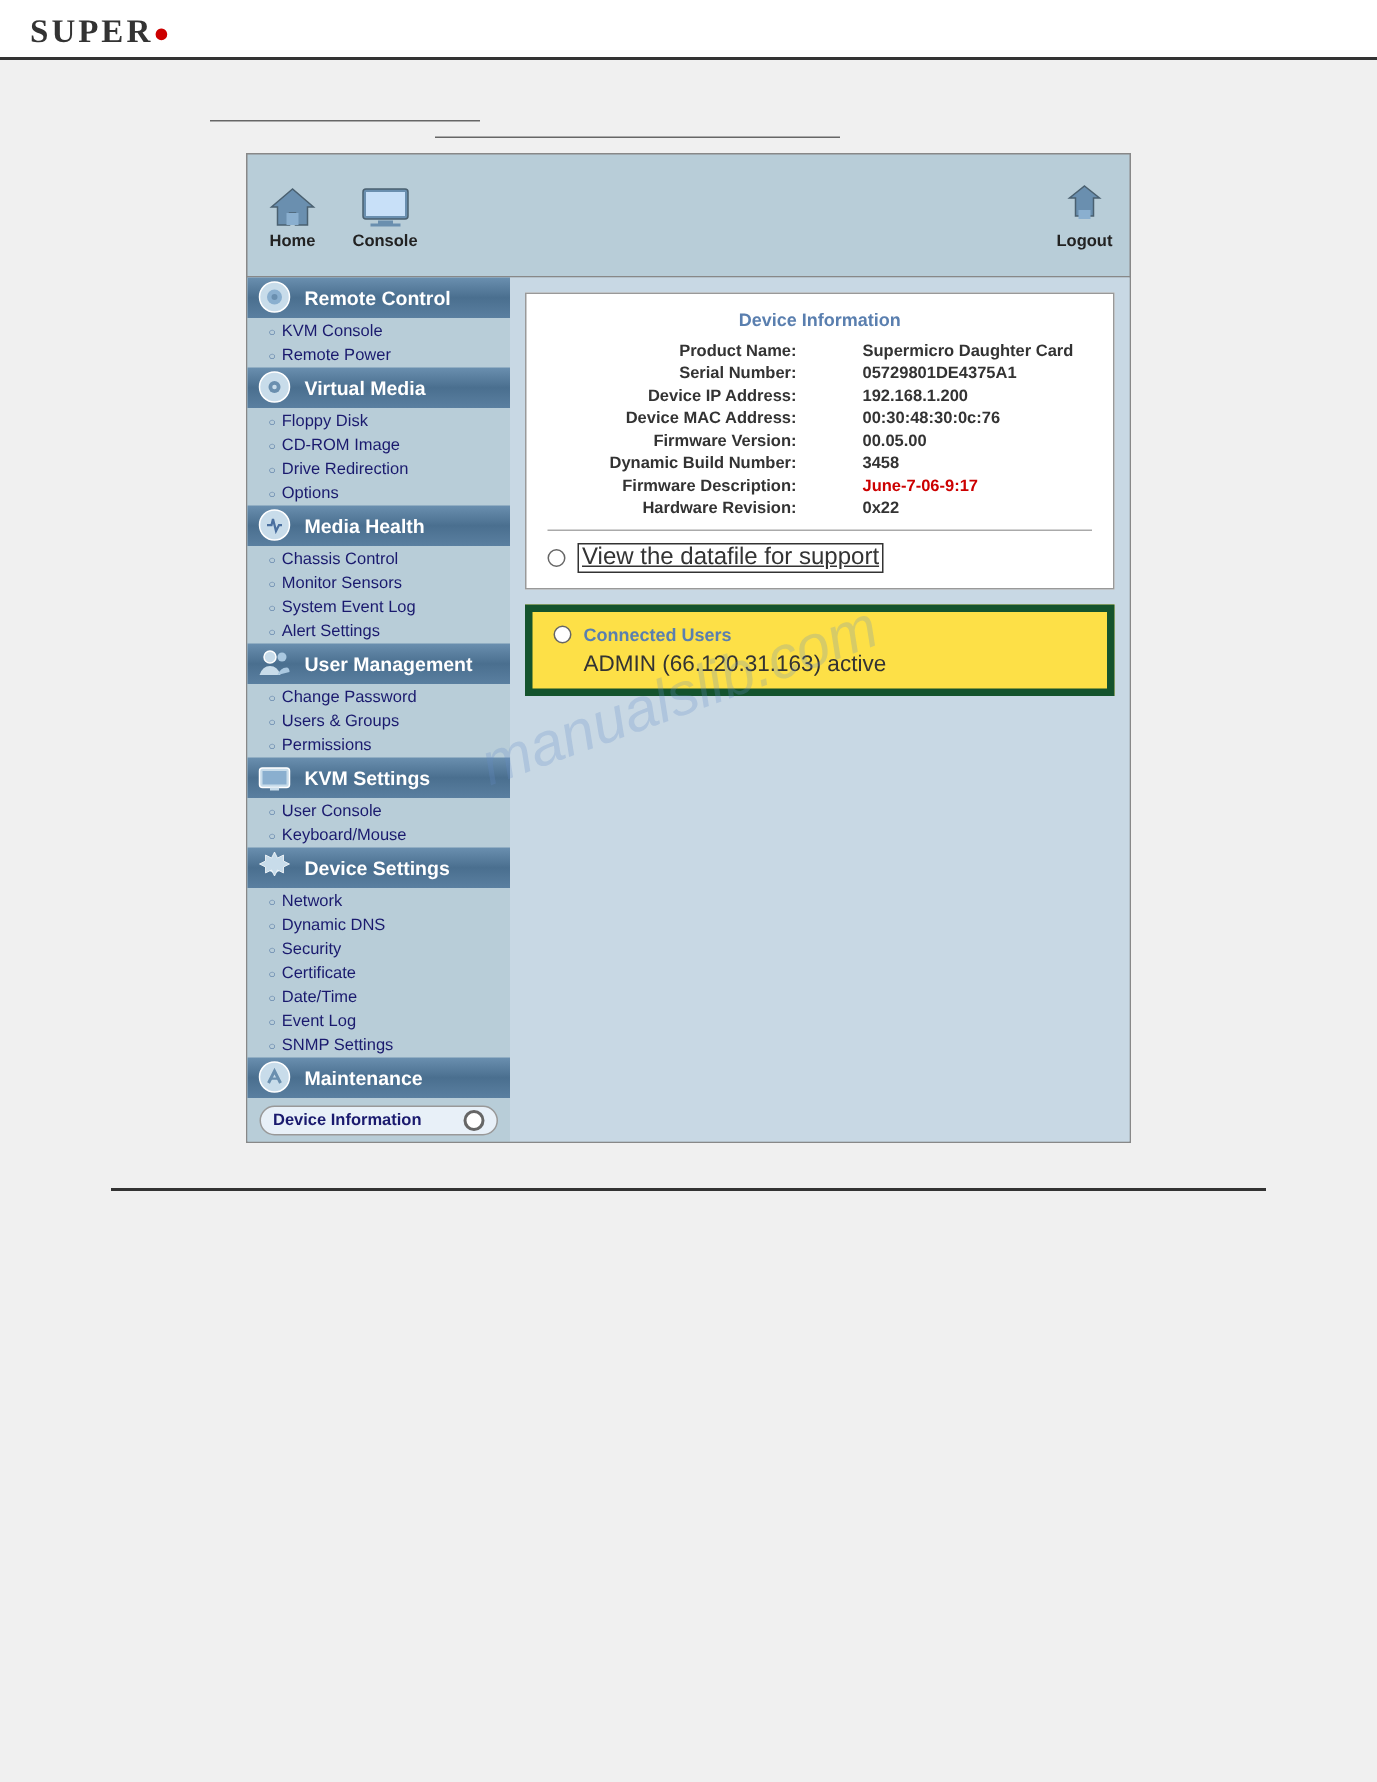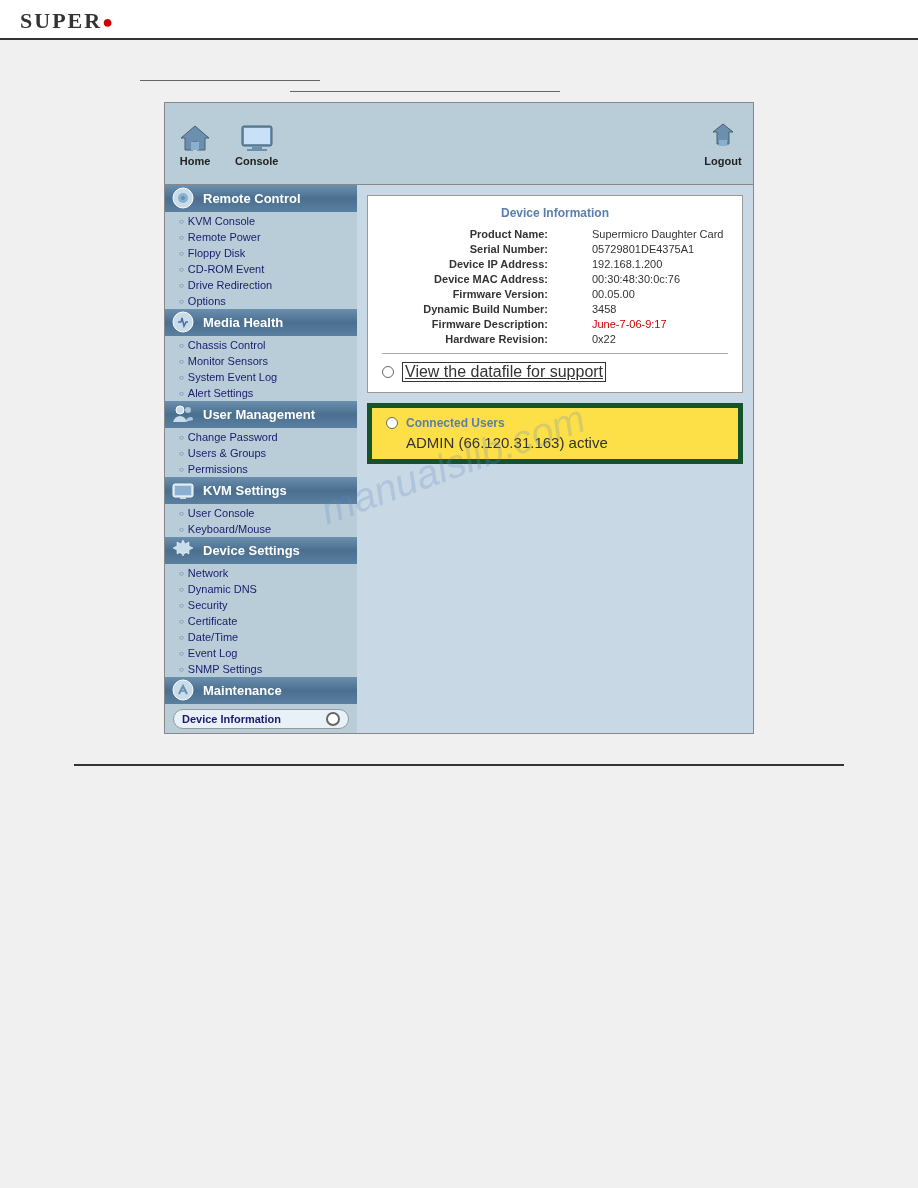--- a/index.html
+++ b/index.html
@@ -90,21 +90,21 @@
       justify-content: center;
     }
     .nav-label {
       font-size: 11px;
       color: #222;
       font-weight: bold;
     }
 
     
     .sidebar {
-      width: 192px;
+      width: 175px;
       background: #b8cdd8;
       flex-shrink: 0;
     }
 
     .sidebar-section-header {
       background: linear-gradient(180deg, #6a8faf 0%, #4a6f8f 50%, #5a7fa0 100%);
       color: #fff;
       font-weight: bold;
       font-size: 13px;
       padding: 6px 10px 6px 38px;
@@ -168,20 +168,21 @@
     .info-label {
       text-align: right;
       width: 170px;
       font-weight: bold;
       color: #333;
       flex-shrink: 0;
       padding-right: 4px;
     }
     .info-value {
       color: #333;
+      font-weight: bold;
     }
     .info-divider {
       border: none;
       border-top: 1px solid #aaa;
       margin: 8px 0;
     }
     .info-link-row {
       display: flex;
       align-items: center;
       gap: 8px;
@@ -349,22 +350,32 @@
               <circle cx="12" cy="12" r="10" fill="#c8dcea" stroke="#fff" stroke-width="1"></circle>
               <circle cx="12" cy="12" r="5" fill="#8aafcf"></circle>
               <circle cx="12" cy="12" r="2" fill="#6a8faf"></circle>
             </svg>
           </span>
           <span>Remote Control</span>
         </div>
         <a class="sidebar-link">KVM Console</a>
         <a class="sidebar-link">Remote Power</a>
 
+        <div class="sidebar-section-header">
+          <span class="section-icon">
+            <svg width="24" height="24" viewBox="0 0 24 24">
+              <ellipse cx="12" cy="12" rx="10" ry="10" fill="#c8dcea" stroke="#fff" stroke-width="1"></ellipse>
+              <ellipse cx="12" cy="12" rx="4" ry="4" fill="#6a8faf"></ellipse>
+              <ellipse cx="12" cy="12" rx="1.5" ry="1.5" fill="#c8dcea"></ellipse>
+            </svg>
+          </span>
+          <span>Virtual Media</span>
+        </div>
         <a class="sidebar-link">Floppy Disk</a>
-        <a class="sidebar-link">CD-ROM Event</a>
+        <a class="sidebar-link">CD-ROM Image</a>
         <a class="sidebar-link">Drive Redirection</a>
         <a class="sidebar-link">Options</a>
 
         <div class="sidebar-section-header">
           <span class="section-icon">
             <svg width="24" height="24" viewBox="0 0 24 24">
               <circle cx="12" cy="12" r="10" fill="#c8dcea" stroke="#fff" stroke-width="1"></circle>
               <path d="M7 12 L10 12 L11 8 L13 16 L15 12 L17 12" stroke="#4a6f9f" stroke-width="1.5" fill="none"></path>
             </svg>
           </span>

